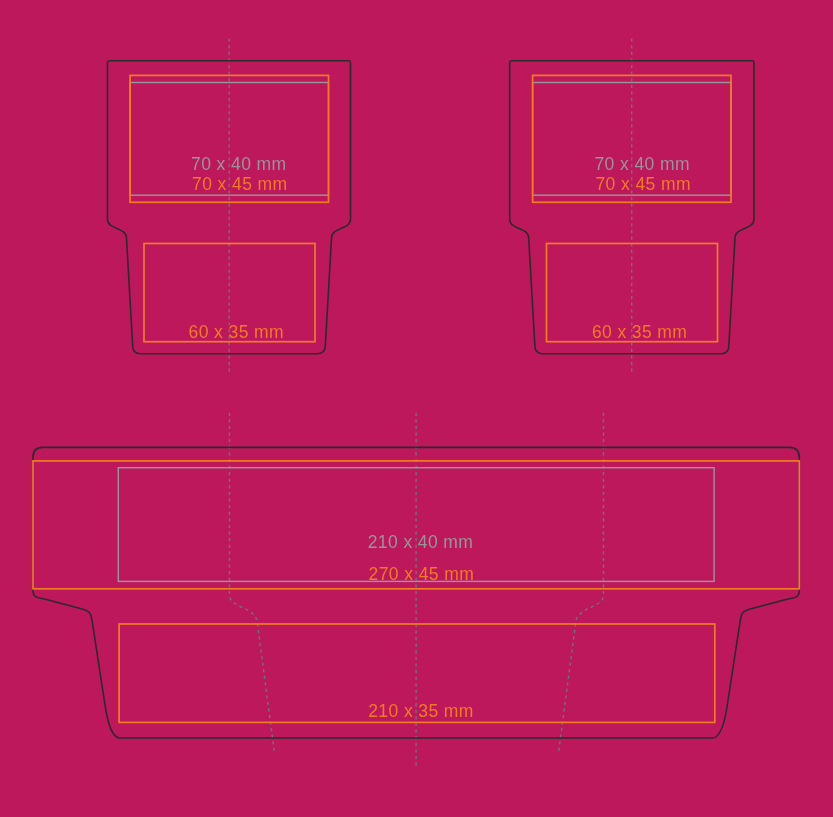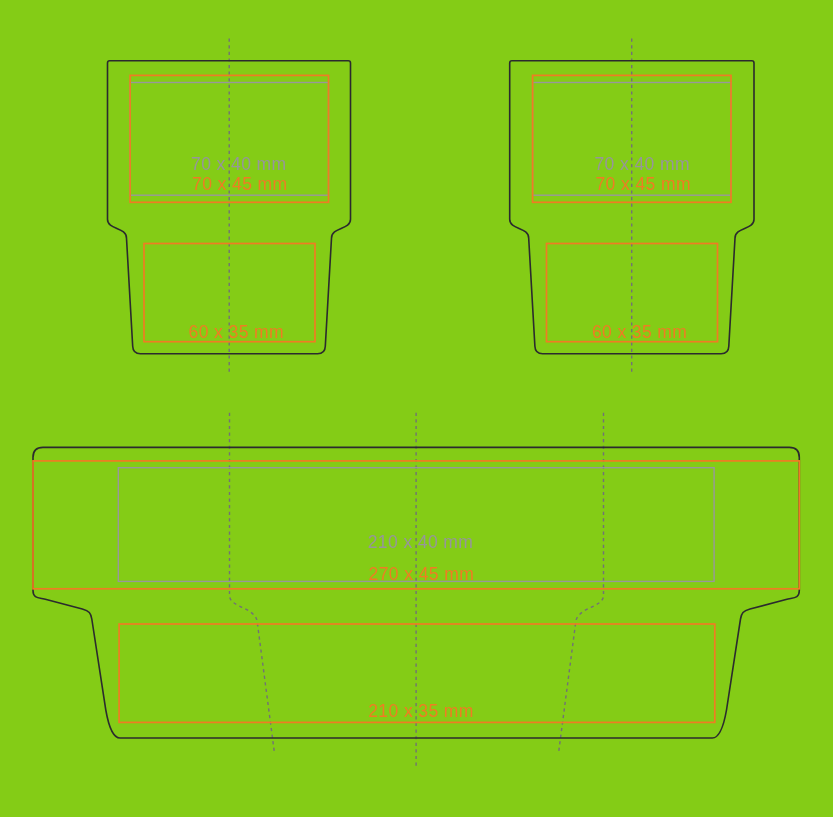--- a/index.html
+++ b/index.html
@@ -1,16 +1,16 @@
 <!DOCTYPE html>
 <html><head>
 <meta charset="utf-8">
 <style>
   html,body{margin:0;padding:0;background:#ffffff;}
-  .wrap{width:833px;height:817px;position:relative;overflow:hidden;background:#84cc16;text-align:right;}
+  .wrap{width:833px;height:817px;position:relative;overflow:hidden;background:#be185d;text-align:right;}
   svg{display:block;}
   text{font-family:"Liberation Sans", sans-serif;font-size:17.5px;letter-spacing:0.4px;}
   .gtxt{fill:#96969a;}
   .otxt{fill:#ef7c23;}
 </style>
 </head>
 <body>
 <div class="wrap">
 <svg width="833" height="817" viewBox="0 0 833 817" xmlns="http://www.w3.org/2000/svg">
 

